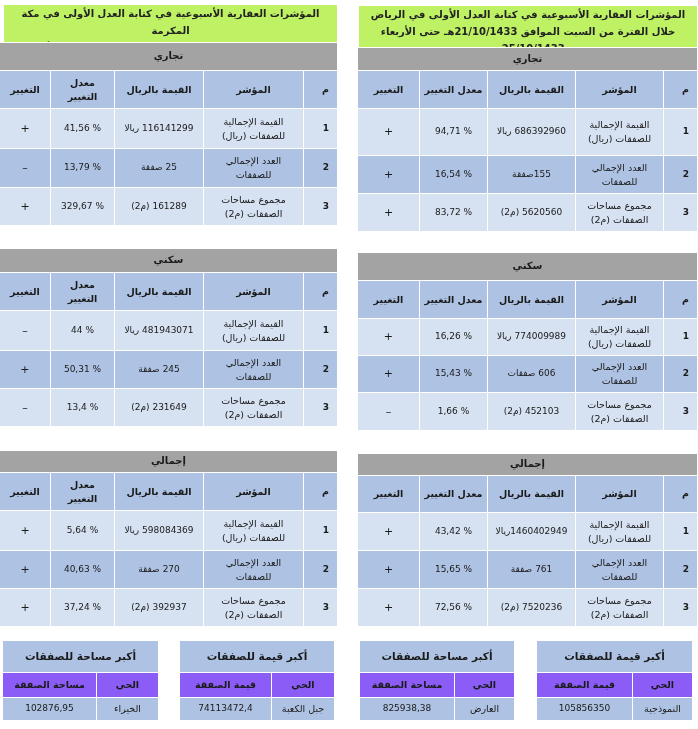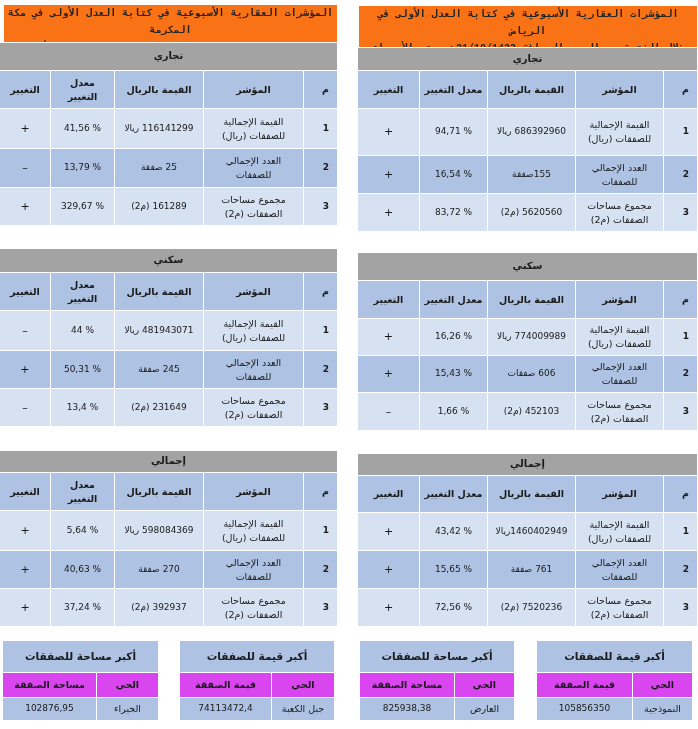--- a/index.html
+++ b/index.html
@@ -3,33 +3,33 @@
 <meta charset="utf-8">
 <style>
   * { box-sizing: border-box; margin: 0; padding: 0; }
   html, body { width: 698px; height: 729px; background: #ffffff; overflow: hidden; }
   body { font-family: "DejaVu Sans", sans-serif; position: relative; direction: rtl; color: #1a1a1a; }
 
   .block { position: absolute; }
   table { border-collapse: collapse; width: 100%; table-layout: fixed; direction: rtl; }
   td { border: 1.5px solid #ffffff; text-align: center; vertical-align: middle; font-size: 9.5px; line-height: 1.45; padding: 0 3px; }
 
-  .title-cell { background: #f97316; font-size: 10px; font-weight: bold; line-height: 1.7; color: #222; font-family: Liberation Mono, monospace; }
+  .title-cell { background: #bef264; font-size: 10px; font-weight: bold; line-height: 1.7; color: #222; }
   .cat-cell { background: #a3a3a3; font-size: 10px; font-weight: bold; }
   .hdr td { background: #aec3e3; font-weight: bold; font-size: 9.5px; }
   .row-light td { background: #d6e1f1; }
   .row-dark td { background: #aec3e3; }
   .num { font-size: 9px; }
   .pct { font-size: 9px; }
   .sign { font-size: 11px; }
   .idx { font-size: 9px; font-weight: bold; text-align: right; padding-right: 8px; }
 
   .mini td { font-size: 9.5px; }
   .mini .m-title { background: #aec3e3; height: 32px; font-weight: bold; font-size: 10.5px; text-align: center; }
-  .mini .m-hdr td { background: #d946ef; height: 25px; font-weight: bold; }
+  .mini .m-hdr td { background: #8b5cf6; height: 25px; font-weight: bold; }
   .mini .m-row td { background: #aec3e3; height: 23px; }
   .mini .m-val { font-size: 9px; }
 </style>
 </head>
 <body>
 
 <div class="block" style="left:358px; top:5px; width:340px;">
   <table>
       <colgroup>
         <col>

